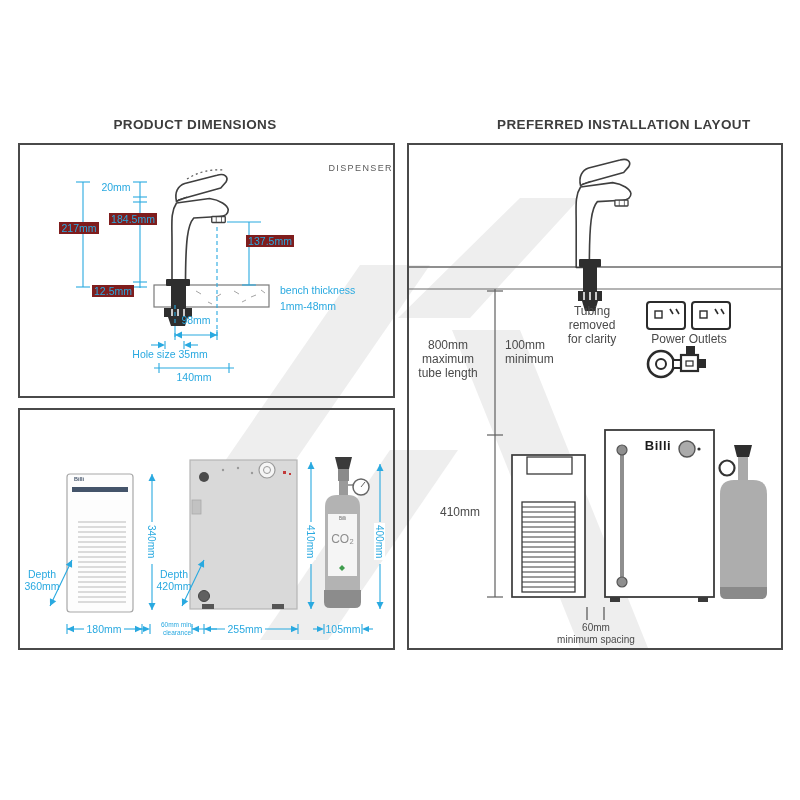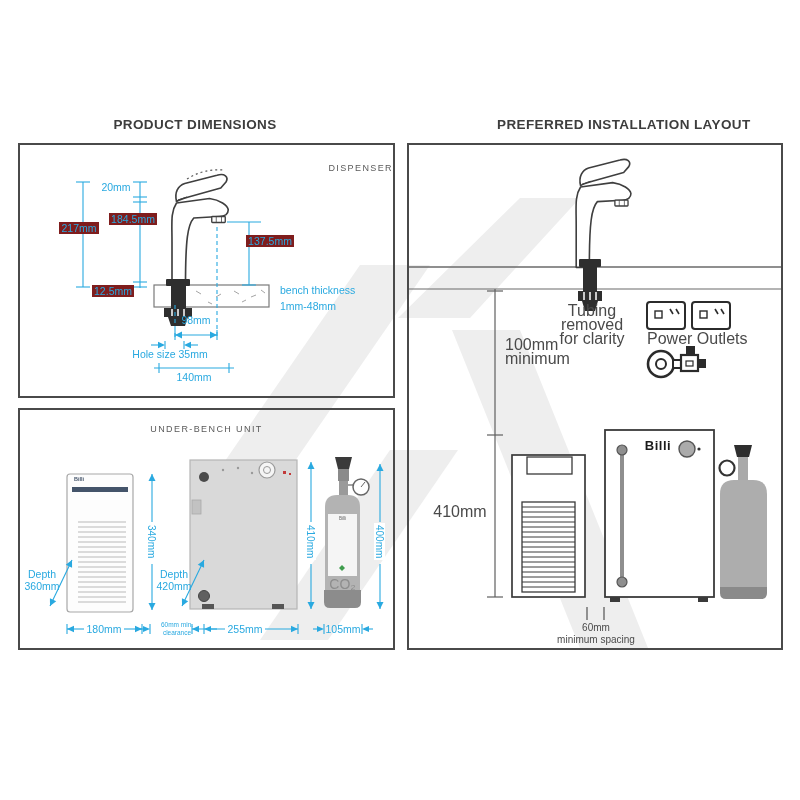--- a/index.html
+++ b/index.html
@@ -9,21 +9,21 @@
   .hdr{position:absolute;top:117px;font-size:13.5px;font-weight:bold;color:#3d3d3d;
        letter-spacing:.4px;text-align:center;white-space:nowrap;}
   .panel{position:absolute;border:2px solid #4a4a4a;box-sizing:border-box;}
   .boxtitle{position:absolute;left:0;right:0;text-align:center;font-size:9px;
             letter-spacing:1.4px;color:#5a5a5a;white-space:nowrap;}
   .lbl{position:absolute;color:#29a9e0;font-size:10.5px;white-space:nowrap;line-height:12px;}
   .ctr{text-align:center;}
   .bgw{background:#7f1d1d;padding:0 2px;}
   .vlbl{position:absolute;writing-mode:vertical-rl;color:#29a9e0;font-size:10px;
         background:#fff;padding:2px 0;white-space:nowrap;}
-  .g{position:absolute;color:#4a4a4a;font-size:16px;line-height:14px;white-space:nowrap;}
+  .g{position:absolute;color:#4a4a4a;font-size:12px;line-height:14px;white-space:nowrap;}
   .tiny{font-size:6.5px;line-height:7.5px;}
   .brand{font-weight:bold;color:#1a1a1a;}
   svg{position:absolute;left:0;top:0;}
 </style>
 </head>
 <body>
 
 <div class="canvas">
 
   <svg width="800" height="800" viewBox="0 0 800 800">
@@ -125,21 +125,20 @@
     <div class="lbl" style="left:260px;top:138px;line-height:15.5px;">
       <div>bench thickness</div>
       <div>1mm-48mm</div>
     </div>
     <div class="lbl ctr" style="left:146px;top:169px;width:60px;">98mm</div>
     <div class="lbl ctr" style="left:100px;top:203px;width:100px;">Hole size 35mm</div>
     <div class="lbl ctr" style="left:144px;top:226px;width:60px;">140mm</div>
   </div>
 
   <div class="panel" style="left:18px;top:408px;width:377px;height:242px;background:transparent;">
-    <div class="boxtitle" style="top:14px;">UNDER-BENCH UNIT</div>
 
     <svg width="377" height="242" viewBox="0 0 377 242">
 
       <g>
         <rect x="47" y="64" width="66" height="138" rx="3" fill="#fdfdfd" stroke="#a8a8a8" stroke-width="1.2"></rect>
         <rect x="52" y="77" width="56" height="5" fill="#44546a"></rect>
         <g stroke="#cfcfcf" stroke-width="1.4">
           <line x1="58" y1="112" x2="106" y2="112"></line>
             <line x1="58" y1="117" x2="106" y2="117"></line>
           <line x1="58" y1="122" x2="106" y2="122"></line>
@@ -252,21 +251,21 @@
     <div class="vlbl" style="left:285px;top:113px;">410mm</div>
     <div class="vlbl" style="left:354px;top:113px;">400mm</div>
     <div class="lbl ctr" style="left:54px;top:213px;width:60px;">180mm</div>
     <div class="lbl ctr tiny" style="left:132px;top:211px;width:50px;">
       <div>60mm min.</div>
       <div>clearance</div>
     </div>
     <div class="lbl ctr" style="left:195px;top:213px;width:60px;">255mm</div>
     <div class="lbl ctr" style="left:293px;top:213px;width:60px;">105mm</div>
     <div class="abs ctr" style="left:290px;top:106px;width:65px;font-size:4.5px;color:#666;">Billi</div>
-    <div class="abs ctr" style="left:290px;top:122px;width:65px;font-size:14px;color:#8d8d8d;margin-top:44px;">CO₂</div>
+    <div class="abs ctr" style="left:290px;top:122px;width:65px;font-size:12px;color:#8d8d8d;">CO₂</div>
   </div>
 
   <div class="panel" style="left:407px;top:143px;width:376px;height:507px;background:transparent;">
 
     <svg width="376" height="507" viewBox="0 0 376 507">
 
       <line x1="0" y1="122" x2="372" y2="122" stroke="#6a6a6a" stroke-width="1.4"></line>
       <line x1="0" y1="144" x2="372" y2="144" stroke="#6a6a6a" stroke-width="1.2"></line>
 
       <use href="#faucet" transform="translate(138,7) scale(0.73)"></use>
@@ -355,20 +354,25 @@
         <path d="M311,349 Q311,335 325,335 L344,335 Q358,335 358,349 L358,442 L311,442 Z" fill="#adadad"></path>
         <path d="M311,442 H358 V448 Q358,454 352,454 L317,454 Q311,454 311,448 Z" fill="#8a8a8a"></path>
       </g>
 
       <g stroke="#5f5f5f" stroke-width="1.3">
         <line x1="178" y1="462" x2="178" y2="475"></line>
         <line x1="195" y1="462" x2="195" y2="475"></line>
       </g>
     </svg>
 
+    <div class="g ctr" style="left:6px;top:193px;width:66px;">
+      <div>800mm</div>
+      <div>maximum</div>
+      <div>tube length</div>
+    </div>
     <div class="g" style="left:96px;top:193px;">
       <div>100mm</div>
       <div>minimum</div>
     </div>
     <div class="g ctr" style="left:147px;top:159px;width:72px;">
       <div>Tubing</div>
       <div>removed</div>
       <div>for clarity</div>
     </div>
     <div class="g ctr" style="left:238px;top:187px;width:84px;">Power Outlets</div>

